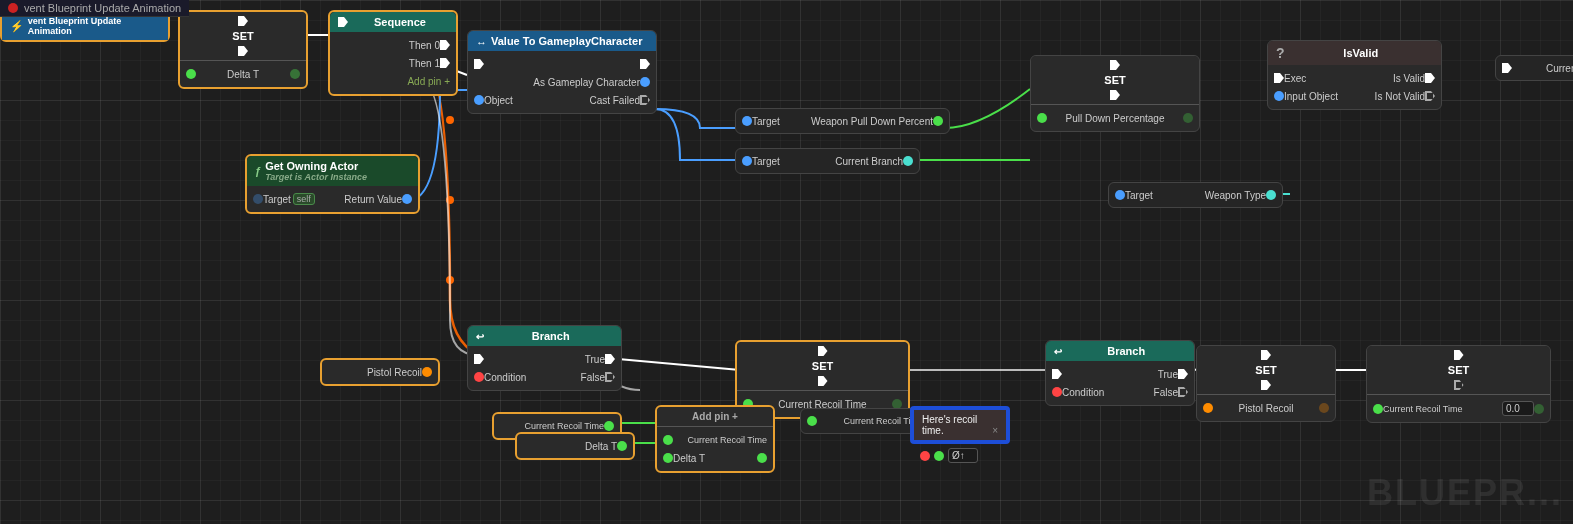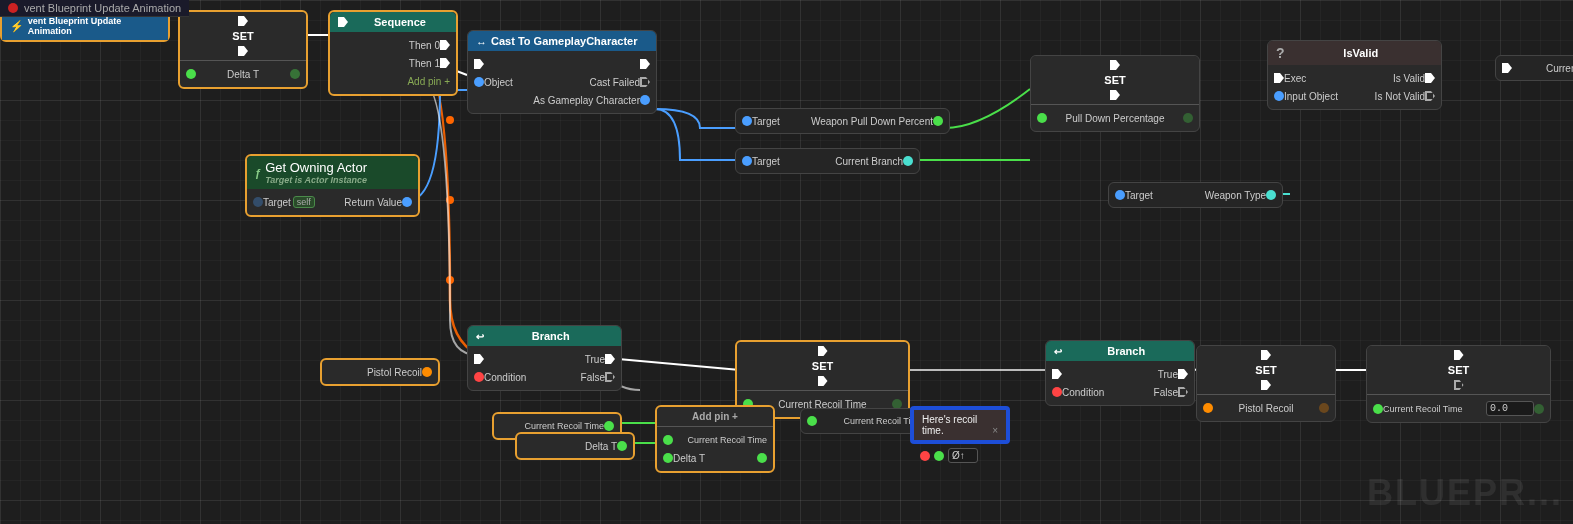--- a/index.html
+++ b/index.html
@@ -289,48 +289,48 @@
     <div class="node-row add-pin">
       <span style="flex:1"></span>
       <span>Add pin +</span>
     </div>
   </div>
 </div>
 
 <div class="bp-node" style="left: 467px; top: 30px; width: 190px;">
   <div class="node-header blue">
     <span>↔</span>
-    <span>Cast To GameplayCharacter</span>
-  </div>
-  <div class="node-body">
-    <div class="node-row">
-      <span class="pin-dot exec"></span>
-      <span style="flex:1"></span>
-      <span class="pin-dot exec"></span>
+    <span>Value To GameplayCharacter</span>
+  </div>
+  <div class="node-body">
+    <div class="node-row">
+      <span class="pin-dot exec"></span>
+      <span style="flex:1"></span>
+      <span class="pin-dot exec"></span>
+    </div>
+    <div class="node-row">
+      <span style="flex:1"></span>
+      <span class="pin-text right">As Gameplay Character</span>
+      <span class="pin-dot blue"></span>
     </div>
     <div class="node-row">
       <span class="pin-dot blue"></span>
       <span class="pin-text">Object</span>
       <span style="flex:1"></span>
       <span class="pin-text right">Cast Failed</span>
       <span class="pin-dot exec-hollow" style="width:10px;height:10px;background:transparent;border:2px solid #aaa;clip-path:polygon(0 0, 60% 0, 100% 50%, 60% 100%, 0 100%);"></span>
-    </div>
-    <div class="node-row">
-      <span style="flex:1"></span>
-      <span class="pin-text right">As Gameplay Character</span>
-      <span class="pin-dot blue"></span>
     </div>
   </div>
 </div>
 
 <div class="bp-node selected" style="left: 245px; top: 154px; width: 175px;">
   <div class="node-header green-dark">
     <span style="color:#88cc88;">ƒ</span>
     <div>
-      <div style="font-size:13px;font-weight:normal;color:#fff;">Get Owning Actor</div>
+      <div style="font-size:11px;font-weight:bold;color:#fff;">Get Owning Actor</div>
       <div class="node-subtitle">Target is Actor Instance</div>
     </div>
   </div>
   <div class="node-body">
     <div class="node-row">
       <span class="pin-dot blue" style="opacity:0.3;"></span>
       <span class="pin-text">Target</span>
       <span class="self-badge">self</span>
       <span style="flex:1"></span>
       <span class="pin-text right">Return Value</span>
@@ -570,19 +570,19 @@
   <div class="node-header dark">
     <span class="pin-dot exec"></span>
     <span style="flex:1;text-align:center;">SET</span>
     <span class="pin-dot exec-hollow" style="clip-path:polygon(0 0, 60% 0, 100% 50%, 60% 100%, 0 100%);background:transparent;border:2px solid #aaa;width:10px;height:10px;"></span>
   </div>
   <div class="node-body">
     <div class="node-row">
       <span class="pin-dot green"></span>
       <span class="pin-text" style="font-size:9px;">Current Recoil Time</span>
       <span style="flex:1"></span>
-      <span class="number-input" style="width:48px;font-family:Liberation Mono, monospace;">0.0</span>
+      <span class="number-input" style="width:32px;">0.0</span>
       <span class="pin-dot green" style="opacity:0.3;"></span>
     </div>
   </div>
 </div>
 
 <div class="bluprint-watermark">BLUEPR...</div>
 
 </body></html>

